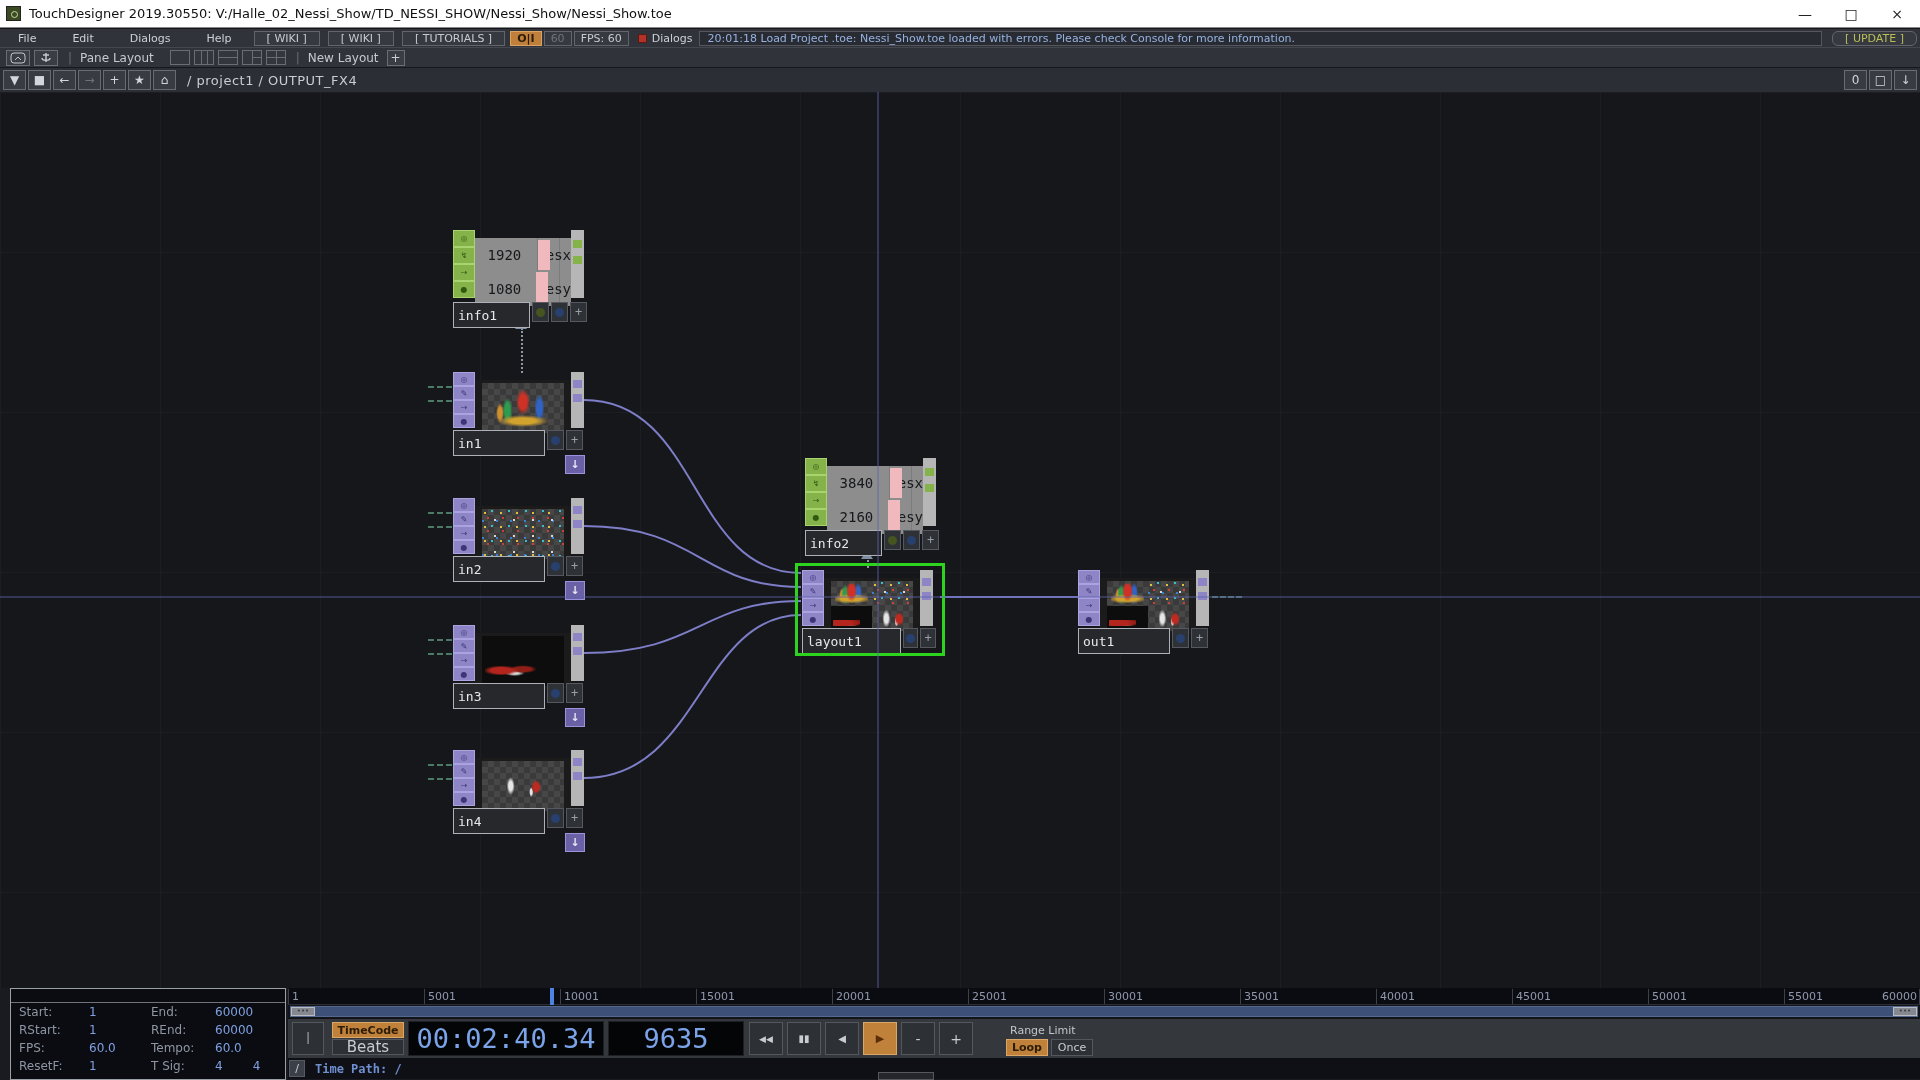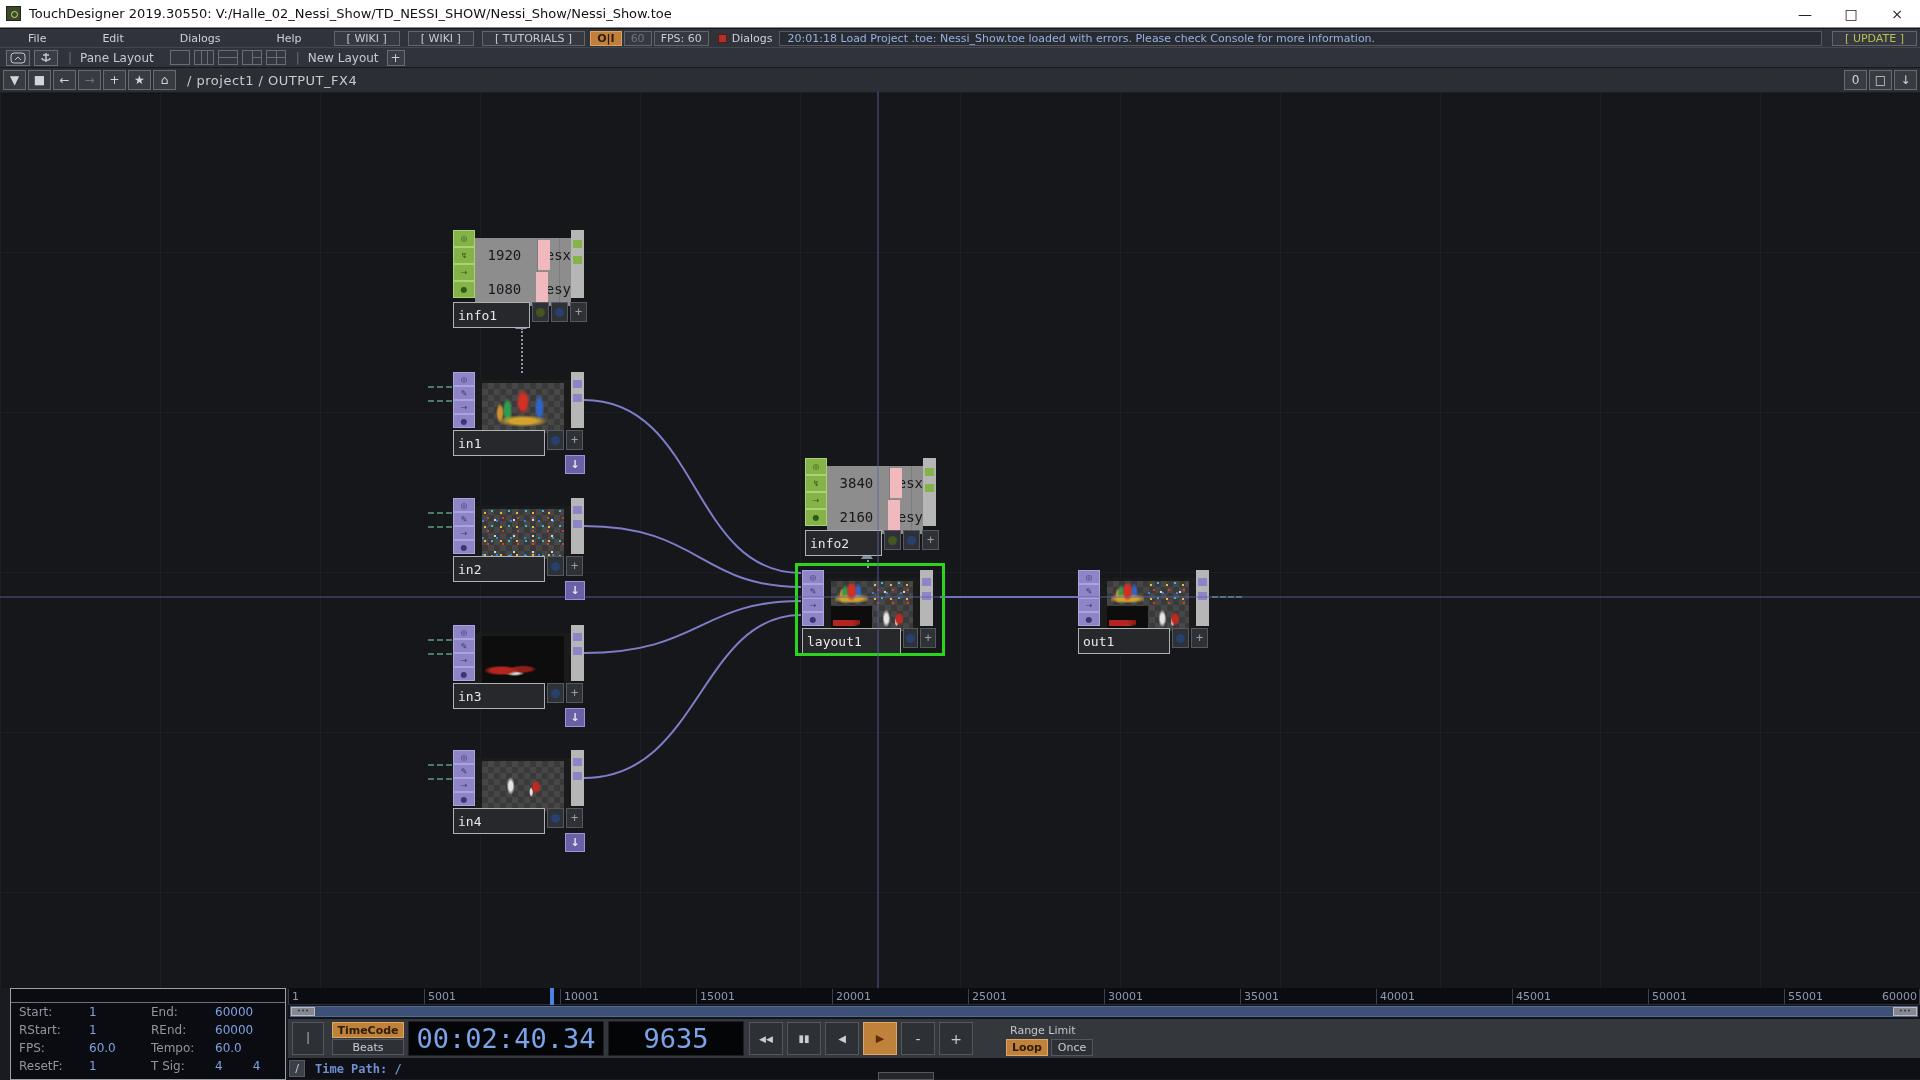--- a/index.html
+++ b/index.html
@@ -16,30 +16,30 @@
   #titlebar .appicon::after{content:""; position:absolute; left:4px; top:4px; width:5px;height:5px;
     border:1px solid #cdd6a0; border-radius:50%;}
   .winbtns { margin-left:auto; display:flex; height:100%; }
   .winbtn { width:46px; height:100%; display:flex; align-items:center; justify-content:center;
     font-size:14px; color:#222; }
 
   
   #menubar { left:0; top:28px; width:1920px; height:19px; background:#30333a;
     border-top:1px solid #15161a; display:flex; align-items:center; font-size:11px;
     color:#cdd1d7; }
-  .menuitem { padding:0 28px; }
+  .menuitem { padding:0 18px; }
   .mbox { border:1px solid #62666c; background:#363a40; height:15px; display:flex;
     align-items:center; padding:0 12px; margin:0 4px; color:#c6cad0;}
   .mbox.tight { padding:0 6px; margin:0 1px;}
   #oi-btn { background:#c07f3a; color:#2b1c07; border-color:#d9a463; font-weight:bold;}
   #oi-fps { color:#6e747c; }
   #rt-icon { width:9px; height:9px; background:#b33227; border:1px solid #5c1812; margin:0 5px 0 8px;}
   #status-box { flex:1 1 auto; margin:0 6px; border:1px solid #54585e; background:#282b31;
     height:15px; display:flex; align-items:center; padding:0 8px; color:#96b2e2; overflow:hidden; white-space:nowrap;}
-  #update-btn { color:#b9bf55; border-color:#62666c; margin-right:3px;}
+  #update-btn { color:#b9bf55; border-color:#62666c; margin-right:3px;border-radius:6px;}
 
   
   #panebar { left:0; top:47px; width:1920px; height:20px; background:#30333a;
     border-top:1px solid #44484e; display:flex; align-items:center; font-size:12px; color:#c6cad0;}
   .tbtn { border:1px solid #6a6e74; background:#3a3d43; color:#cdd1d7; height:16px;
     display:flex; align-items:center; justify-content:center; margin:0 2px;}
   .tico { width:24px; }
   .sep { color:#6a6e74; margin:0 8px; }
   .laybtn { width:20px; height:15px; border:1px solid #6a6e74; margin:0 2px; background:#33363c;
     position:relative;}
@@ -603,21 +603,21 @@
 
     <div class="abs" id="rangebar">
       <span id="rangefill"></span>
       <span class="rhandle" style="left:3px;">•••</span>
       <span class="rhandle" style="right:3px;">•••</span>
     </div>
 
     <div class="abs" id="transport">
       <span class="tpbtn" style="left:4px; top:3px; width:32px; height:33px; color:#80858c;">I</span>
       <span class="tpbtn" id="tc-btn" style="left:44px; top:3px; width:72px; height:16px; font-size:11px;">TimeCode</span>
-      <span class="tpbtn" style="left:44px; top:20px; width:72px; height:16px; font-size:11px;">Beats</span>
+      <span class="tpbtn" style="left:44px; top:20px; width:72px; height:16px; font-size:15px;">Beats</span>
       <span class="disp" style="left:120px; top:2px; width:196px; height:35px;">00:02:40.34</span>
       <span class="disp" style="left:320px; top:2px; width:136px; height:35px;">9635</span>
       <span class="tpbtn" style="left:461px; top:3px; width:34px; height:33px; font-size:9px;">◀◀</span>
       <span class="tpbtn" style="left:499px; top:3px; width:34px; height:33px; font-size:10px;">▮▮</span>
       <span class="tpbtn" style="left:537px; top:3px; width:34px; height:33px; font-size:10px;">◀</span>
       <span class="tpbtn" id="play-btn" style="left:575px; top:3px; width:34px; height:33px; font-size:11px;">▶</span>
       <span class="tpbtn" style="left:613px; top:3px; width:34px; height:33px; font-size:14px;">-</span>
       <span class="tpbtn" style="left:651px; top:3px; width:34px; height:33px; font-size:14px;">+</span>
       <span id="rangelimit-label" style="left:722px; top:5px;">Range Limit</span>
       <span class="tpbtn" id="loop-btn" style="left:718px; top:20px; width:42px; height:17px; font-size:11px;">Loop</span>

